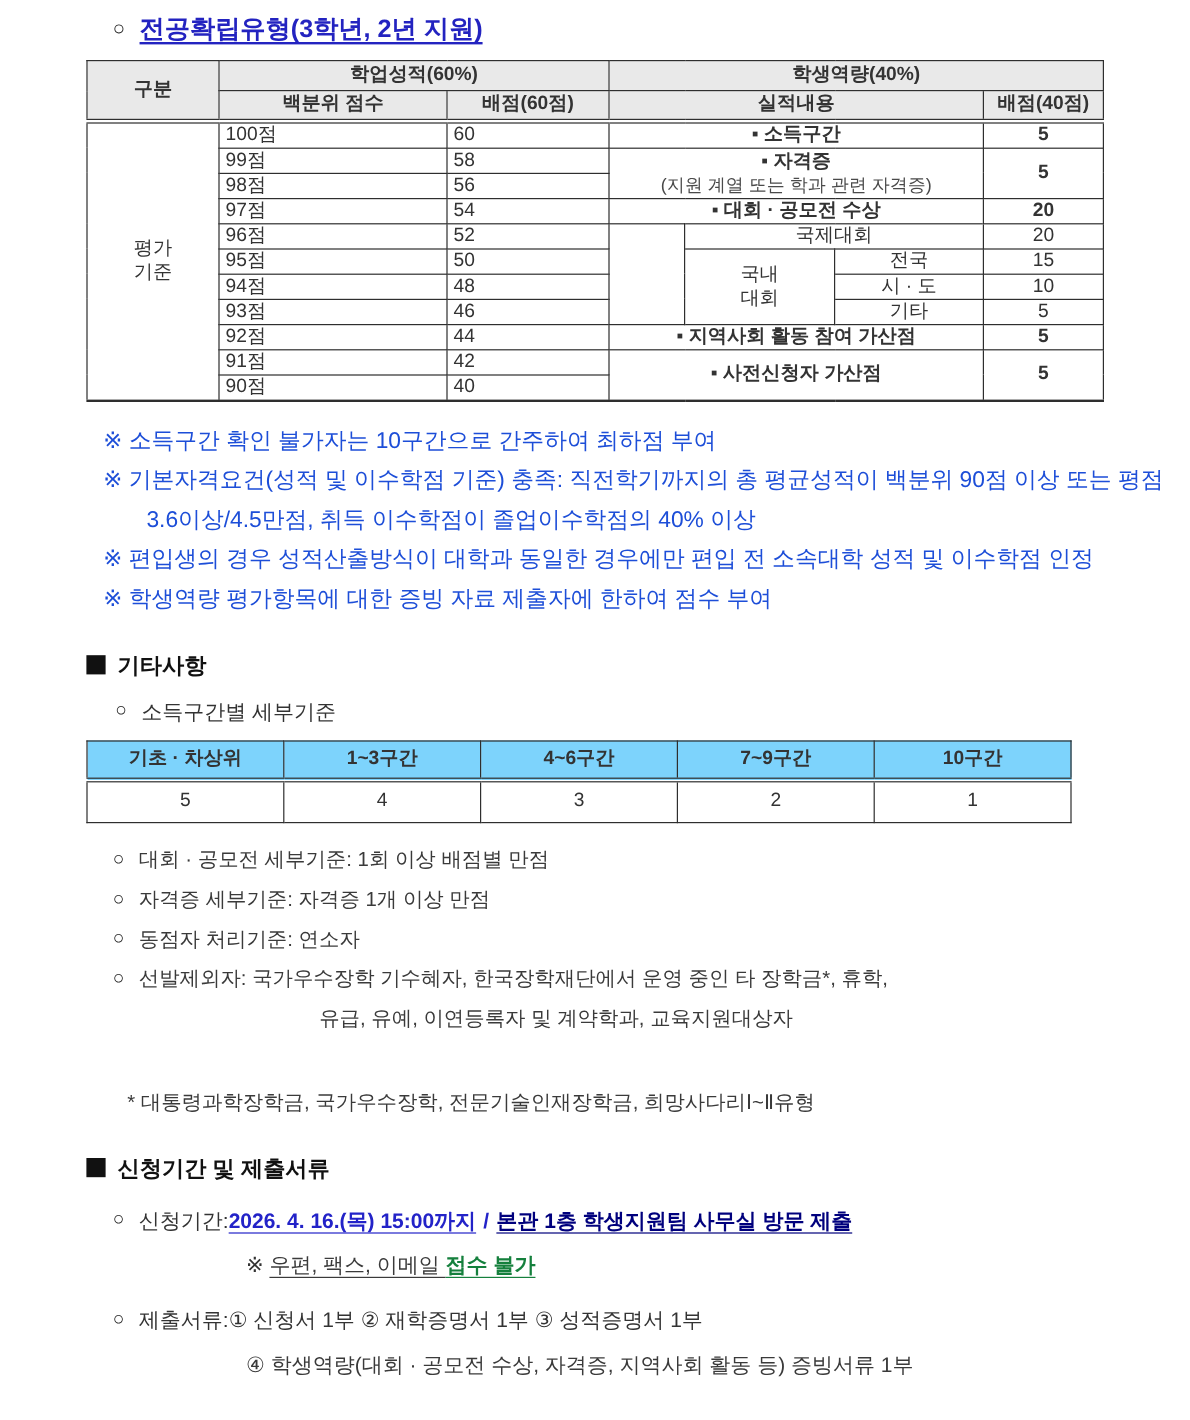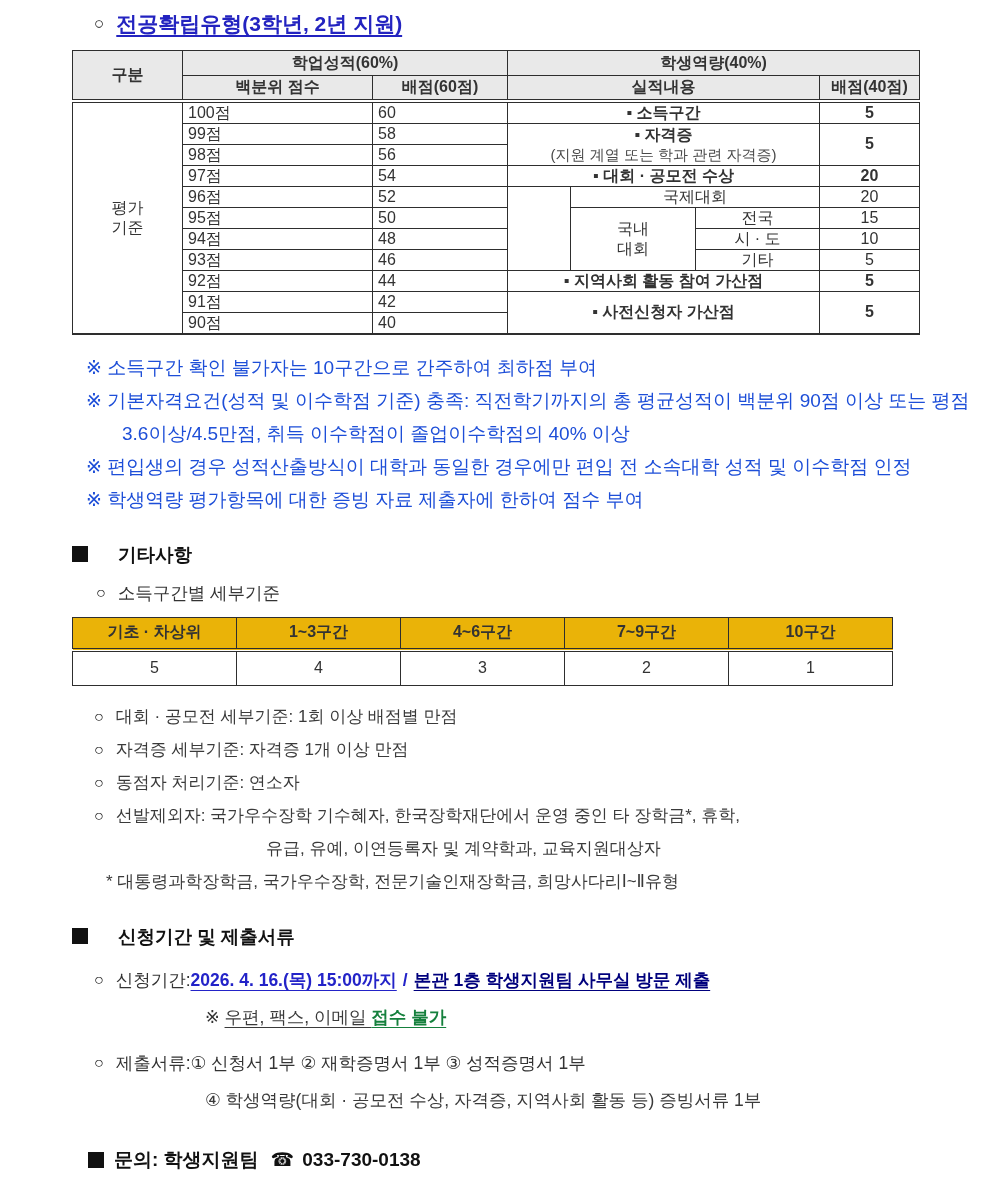--- a/index.html
+++ b/index.html
@@ -29,36 +29,36 @@
   .gutter{border-top:none;}
   .val{text-align:center;}
   .cc{text-align:center;font-weight:normal;line-height:19px;}
 
   
   .notes{margin:16px 0 0 14px;font-size:19px;color:#1d4ed8;}
   .notes .nline{line-height:33px;white-space:nowrap;}
   .notes .cont{margin-left:36px;}
 
   
-  .sec{margin-top:26px;display:flex;align-items:center;font-size:18.5px;font-weight:bold;color:#111;gap:20px;}
+  .sec{margin-top:26px;display:flex;align-items:center;font-size:18.5px;font-weight:bold;color:#111;}
   .sqmark{width:16px;height:16px;background:#111;display:inline-block;margin-right:10px;flex:0 0 auto;}
   .circline{margin:14px 0 12px 24px;font-size:17.5px;color:#333;display:flex;align-items:center;}
   .circline .obullet{font-size:16px;}
 
   
   table.income{border-collapse:collapse;table-layout:fixed;width:820px;border:1px solid #2e2e2e;}
-  .income th{height:28px;background:#eab308;border:1px solid #2e2e2e;border-bottom:4px double #2e2e2e;font-size:16px;font-weight:bold;}
+  .income th{height:28px;background:#7dd3fc;border:1px solid #2e2e2e;border-bottom:4px double #2e2e2e;font-size:16px;font-weight:bold;}
   .income td{height:31px;border:1px solid #2e2e2e;text-align:center;font-size:16px;}
 
   
   .details{margin:14px 0 0 22px;font-size:17px;color:#3a3a3a;}
   .details .dline{line-height:33px;white-space:nowrap;display:flex;align-items:center;}
   .details .obullet{font-size:16px;}
   .details .indent2{margin-left:172px;}
-  .details .footnote{margin-left:12px;}
+  .details .footnote{margin-left:12px;margin-top:37px;}
 
   
   .appline{margin:16px 0 0 22px;font-size:17.5px;line-height:30px;display:flex;align-items:center;white-space:nowrap;}
   .appline .obullet{font-size:16px;}
   .blue-u{color:#2323c8;font-weight:bold;text-decoration:underline;text-underline-offset:4px;}
   .navy-u{color:#00007d;font-weight:bold;text-decoration:underline;text-underline-offset:4px;}
   .sep{color:#2323c8;font-weight:bold;margin:0 6px;}
   .mailline{margin:7px 0 0 133px;font-size:17.5px;line-height:30px;white-space:nowrap;}
   .black-u{text-decoration:underline;text-underline-offset:4px;color:#3a3a3a;}
   .red-u{color:#15803d;font-weight:bold;text-decoration:underline;text-underline-offset:4px;}

